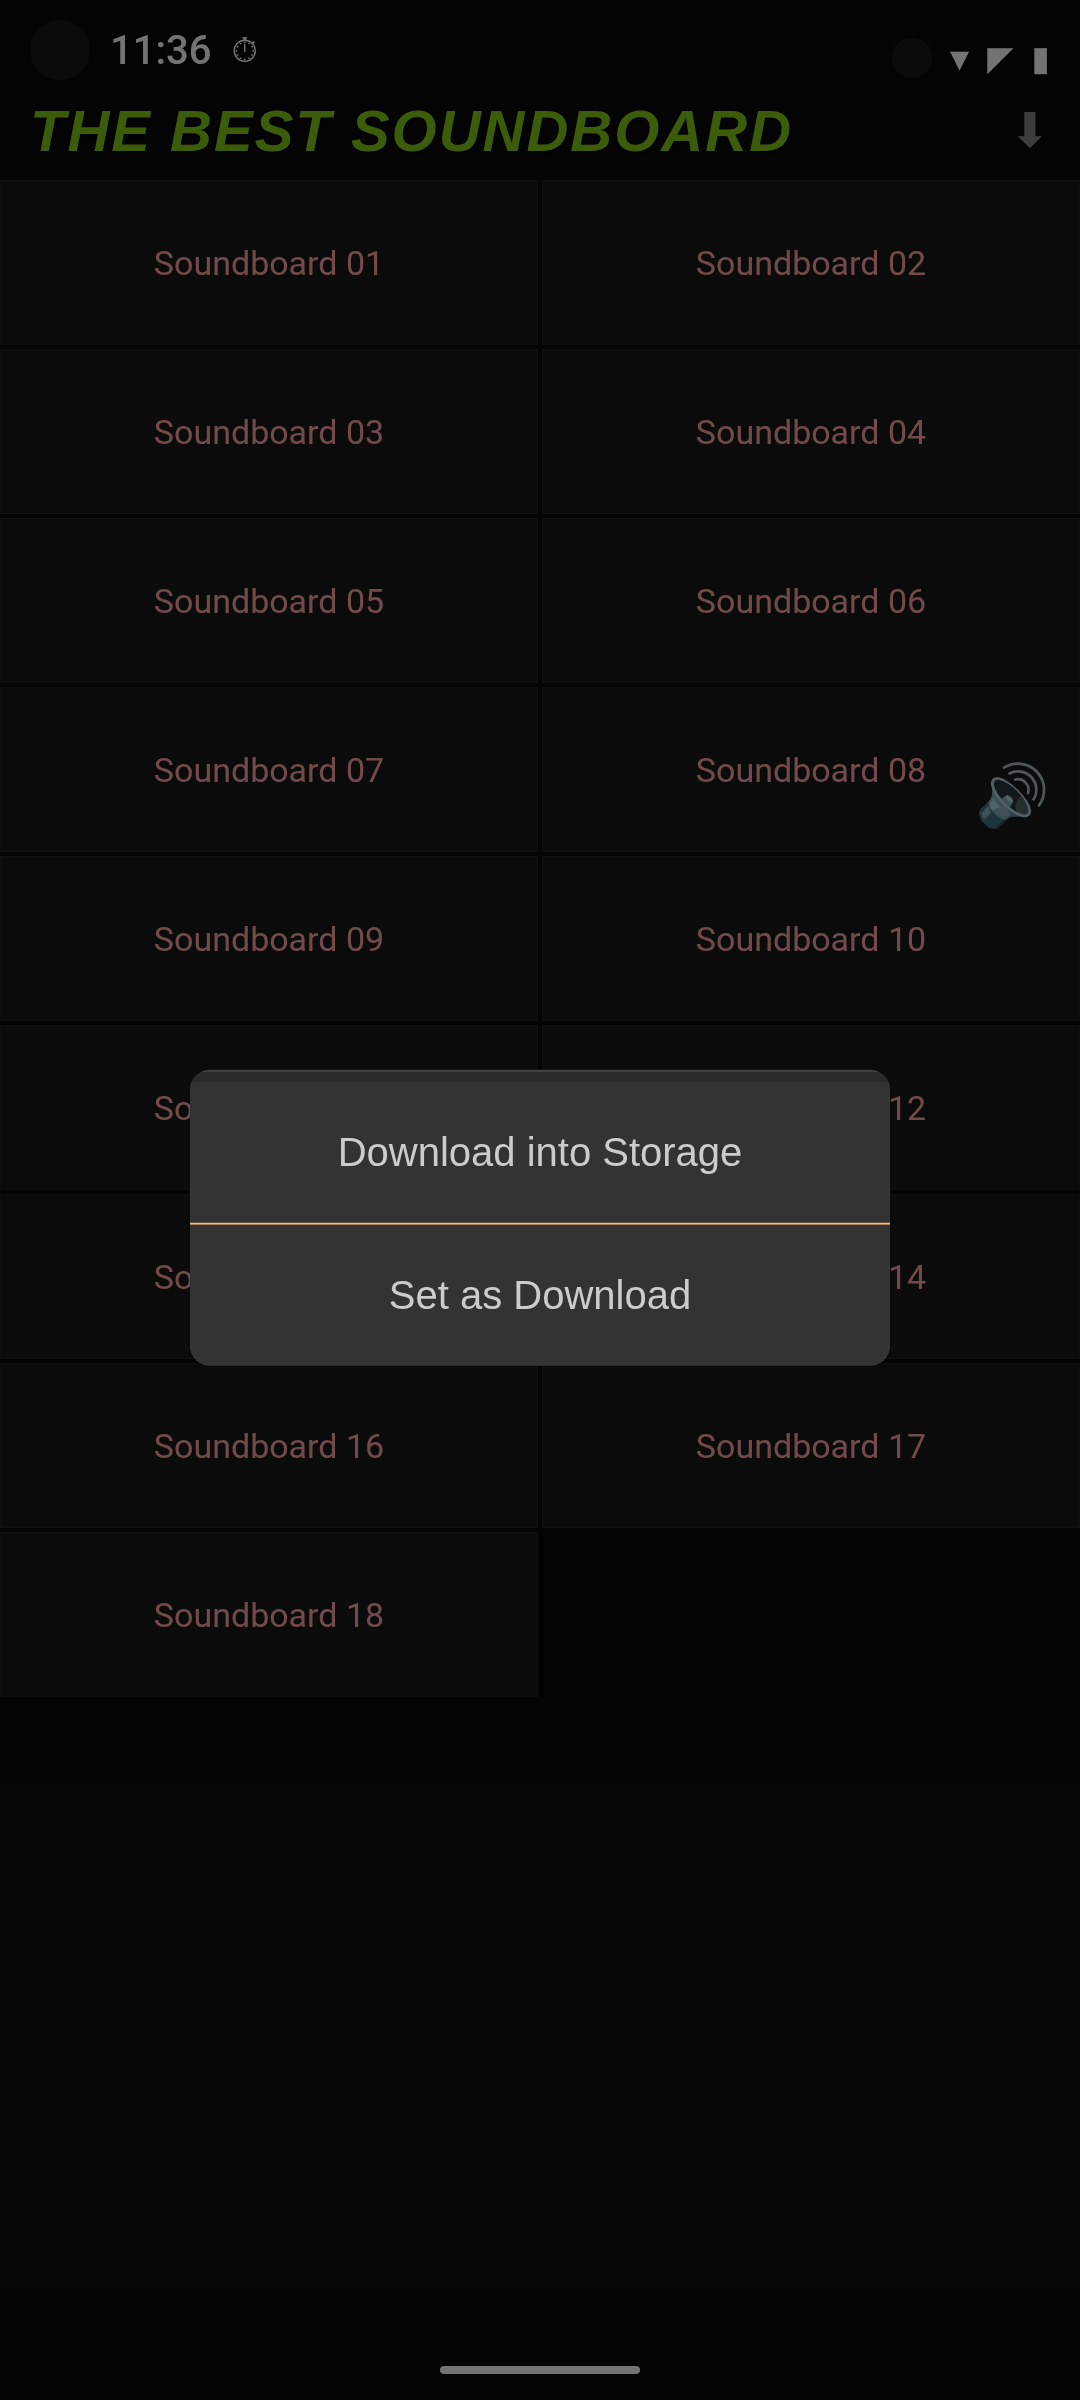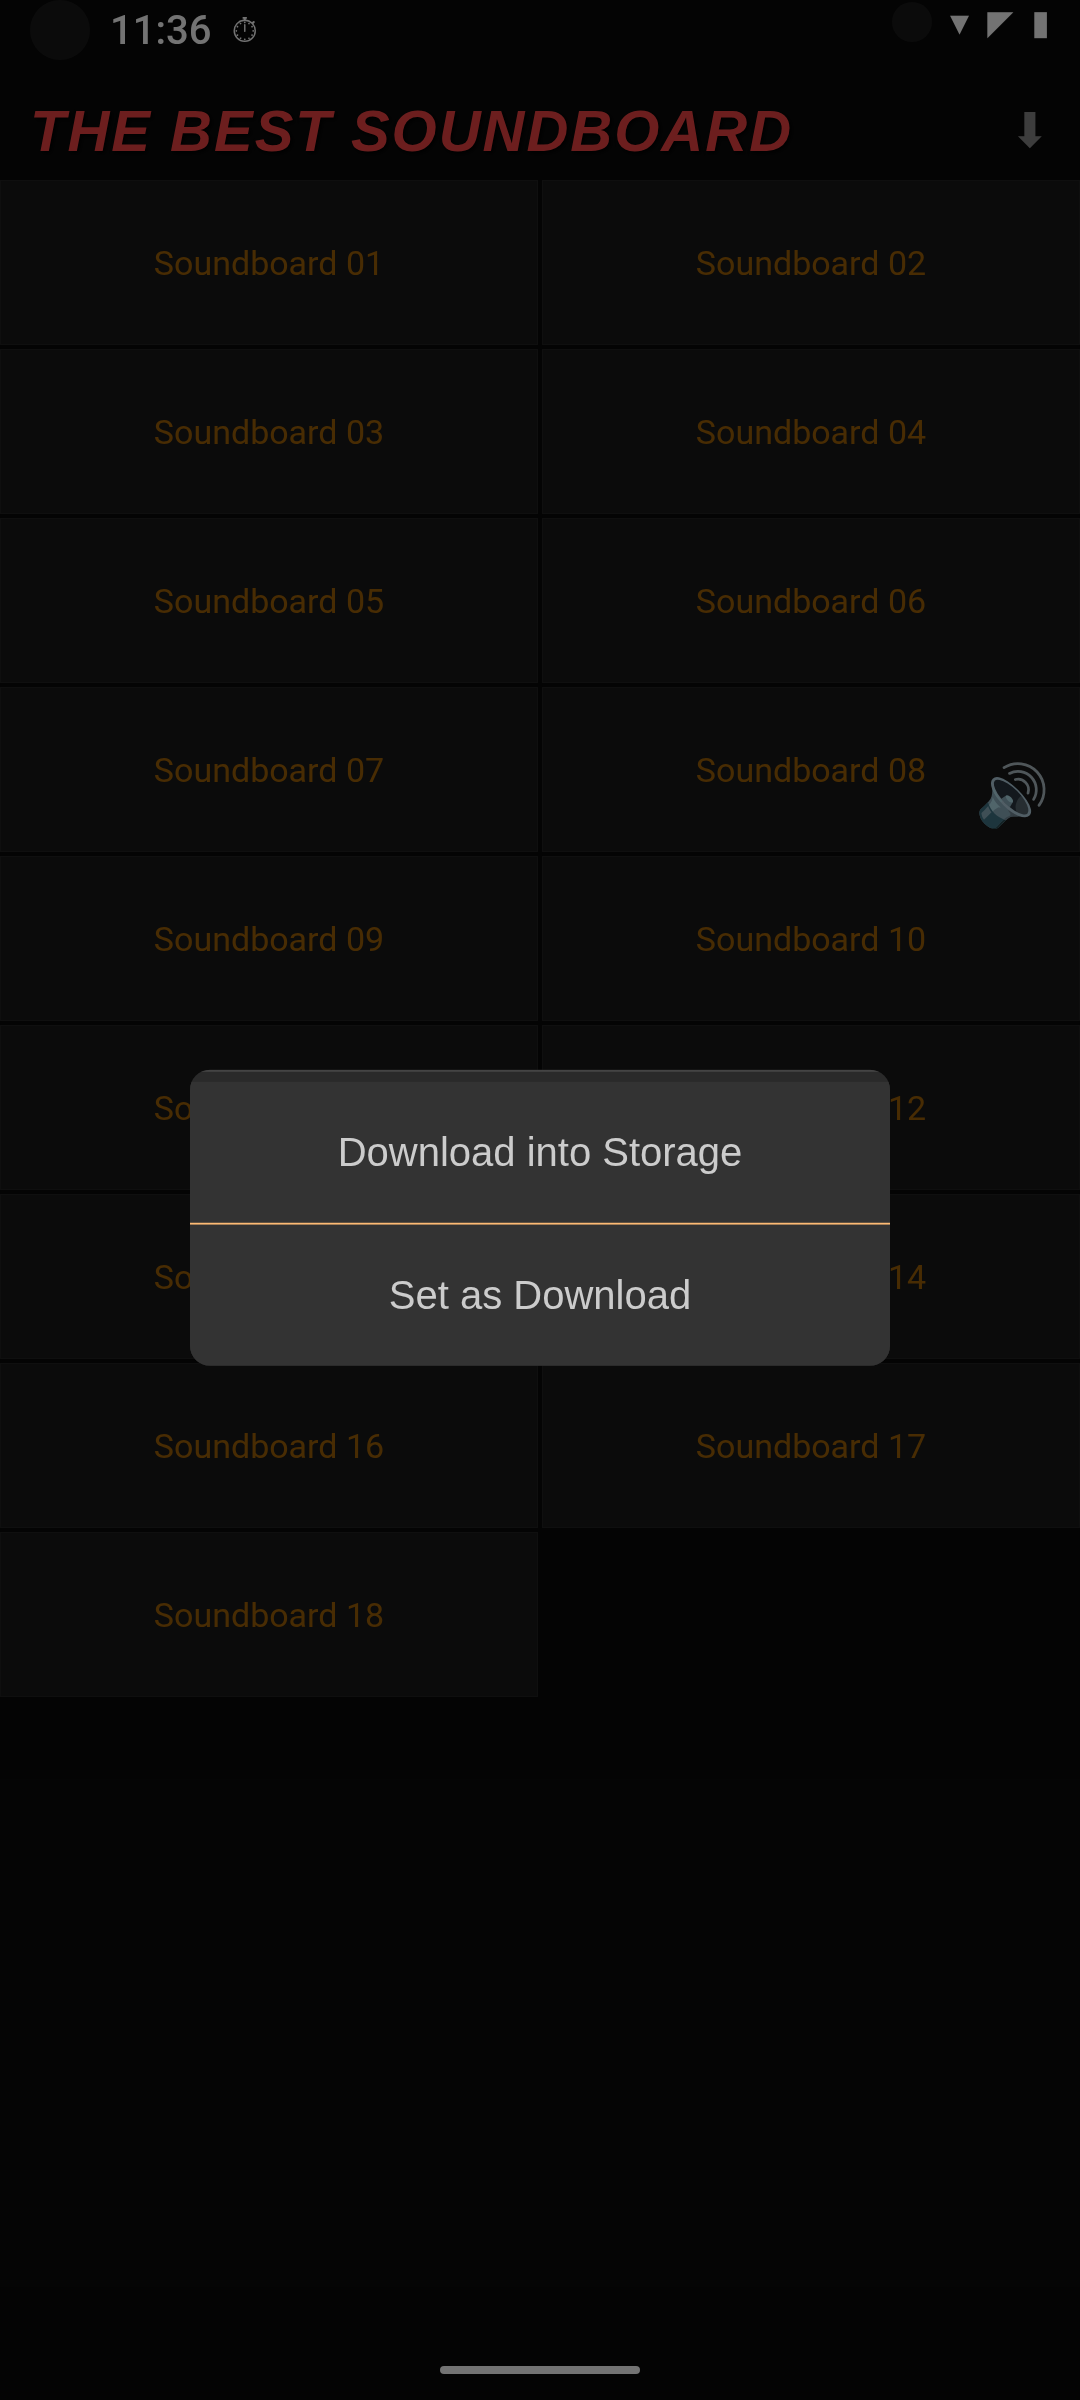--- a/index.html
+++ b/index.html
@@ -18,21 +18,21 @@
       position: relative;
     }
 
     
     .status-bar {
       position: relative;
       width: 100%;
       height: 80px;
       background-color: #0a0a0a;
       display: flex;
-      align-items: flex-start;
+      align-items: flex-end;
       padding: 0 30px;
       z-index: 10;
     }
 
     .status-bar-left {
       display: flex;
       align-items: center;
       gap: 20px;
     }
 
@@ -90,21 +90,21 @@
       background-color: #0a0a0a;
       display: flex;
       align-items: center;
       padding: 0 30px;
       justify-content: space-between;
     }
 
     .app-title {
       font-size: 58px;
       font-weight: 900;
-      color: #ef4444;
+      color: #84cc16;
       font-style: italic;
       text-transform: uppercase;
       letter-spacing: 2px;
       font-family: 'Arial Black', 'Impact', sans-serif;
       text-shadow: 2px 2px 4px rgba(0,0,0,0.8);
     }
 
     .download-header-icon {
       color: #888888;
       font-size: 48px;
@@ -124,21 +124,21 @@
       background-color: #1a1a1a;
       height: 165px;
       display: flex;
       align-items: center;
       justify-content: center;
       cursor: pointer;
       border: 1px solid #222222;
     }
 
     .grid-item-label {
-      color: #a16207;
+      color: #fca5a5;
       font-size: 34px;
       font-weight: 400;
     }
 
     
     .overlay {
       position: absolute;
       top: 0;
       left: 0;
       width: 100%;

